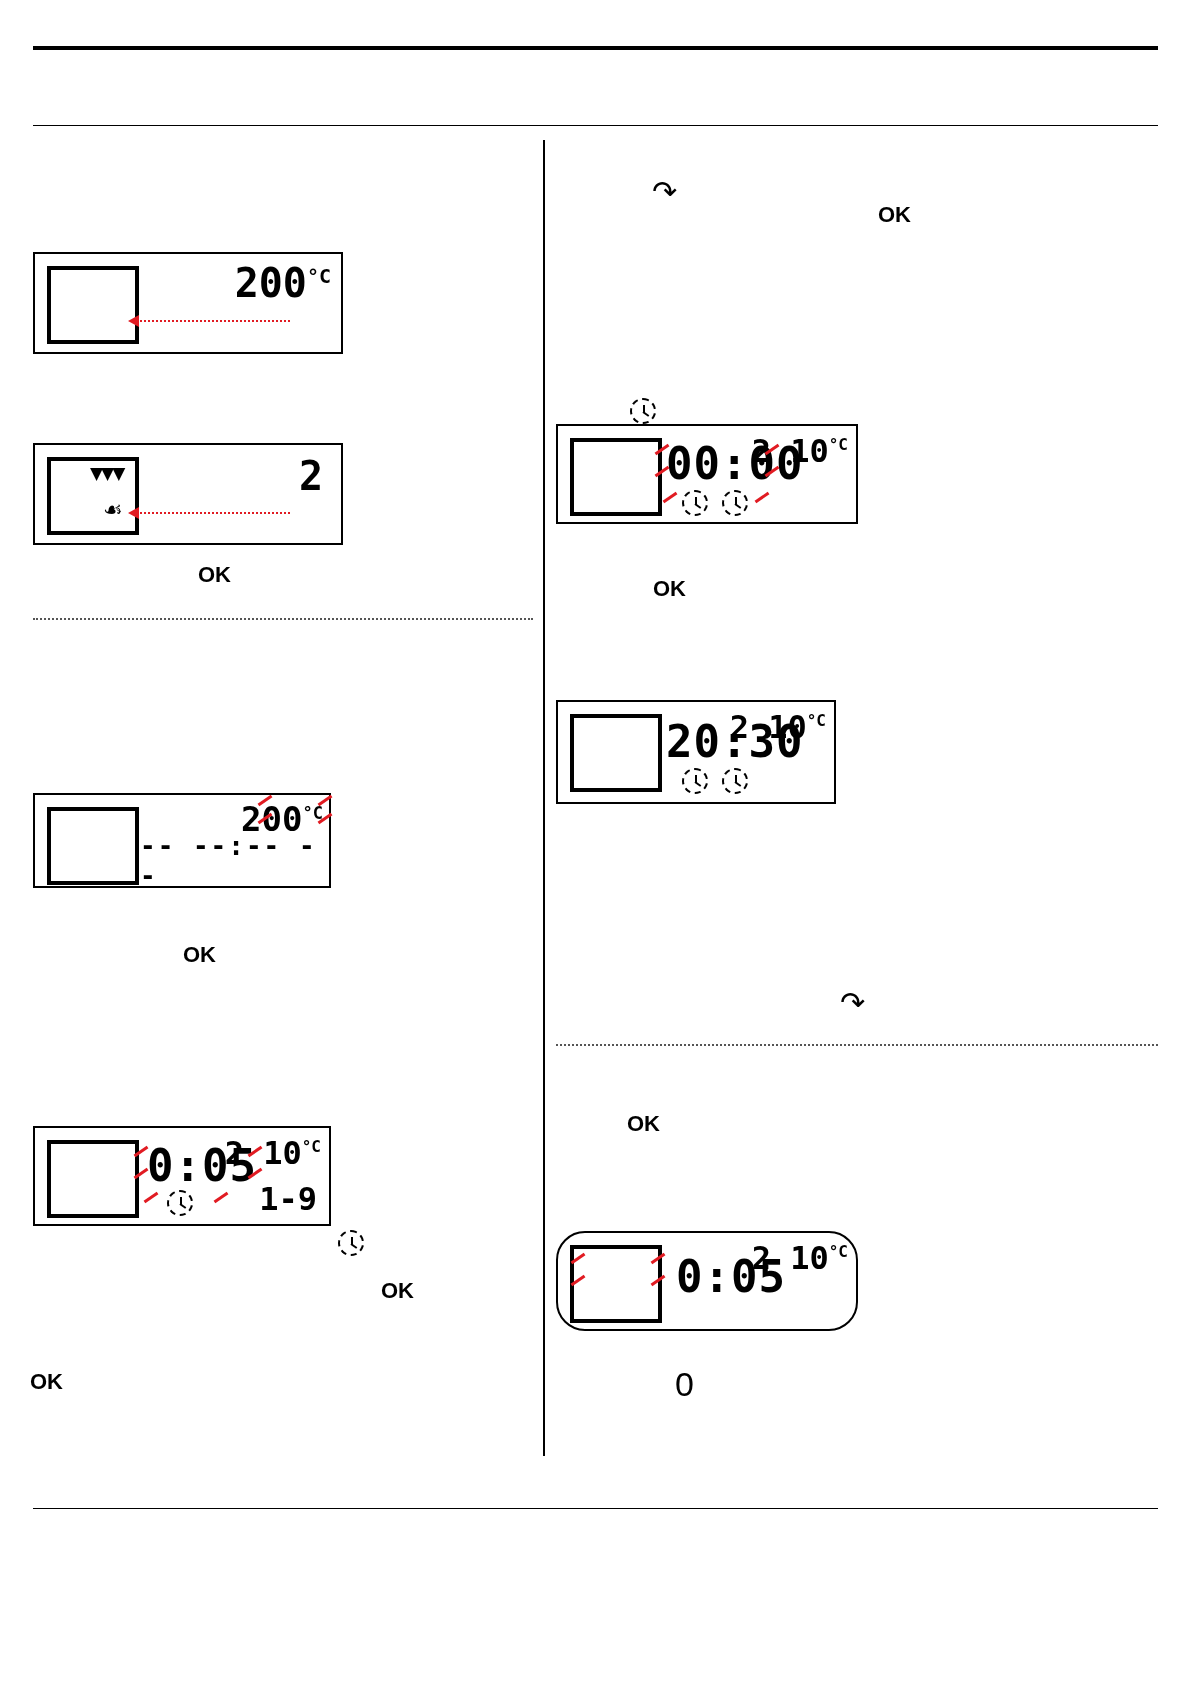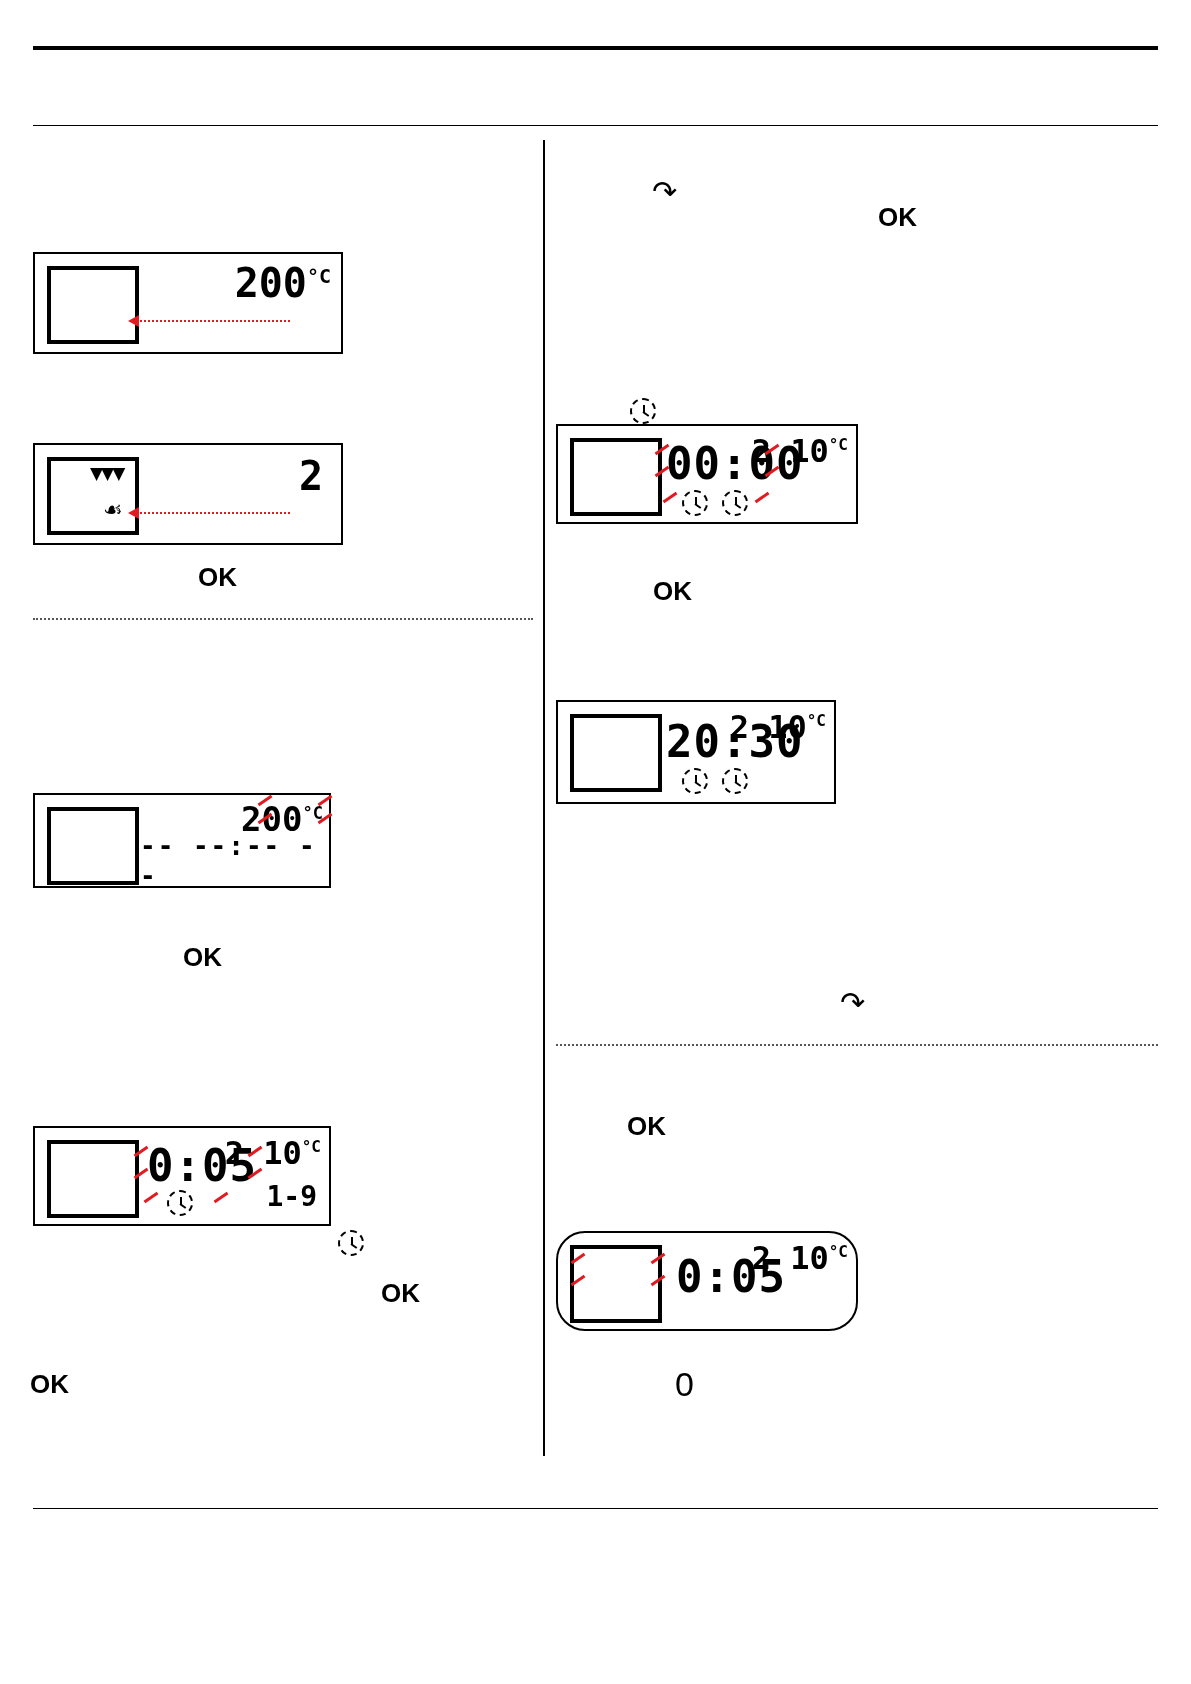--- a/index.html
+++ b/index.html
@@ -139,21 +139,21 @@
     width: 7px;
     height: 2px;
     background: #000;
     transform: rotate(35deg);
     transform-origin: left center;
   }
   .ok-label {
     position: absolute;
     font-family: "Liberation Sans", sans-serif;
     font-weight: 700;
-    font-size: 26px;
+    font-size: 22px;
     color: #000;
     text-align: center;
   }
   .back-ico {
     position: absolute;
     font-size: 30px;
     color: #000;
     font-family: "DejaVu Sans", sans-serif;
     transform: scaleX(-1);
   }
@@ -187,21 +187,21 @@
     font-family: "DejaVu Sans Mono", monospace;
     font-weight: 700;
     font-size: 26px;
     letter-spacing: 2px;
     color: #000;
   }
   .sub-small {
     position: absolute;
     font-family: "DejaVu Sans Mono", monospace;
     font-weight: 700;
-    font-size: 28px;
+    font-size: 32px;
     color: #000;
   }
   .fan-ico {
     position: absolute;
     font-family: "DejaVu Sans", sans-serif;
     font-size: 22px;
     color: #000;
   }
   .heat-wave {
     position: absolute;

